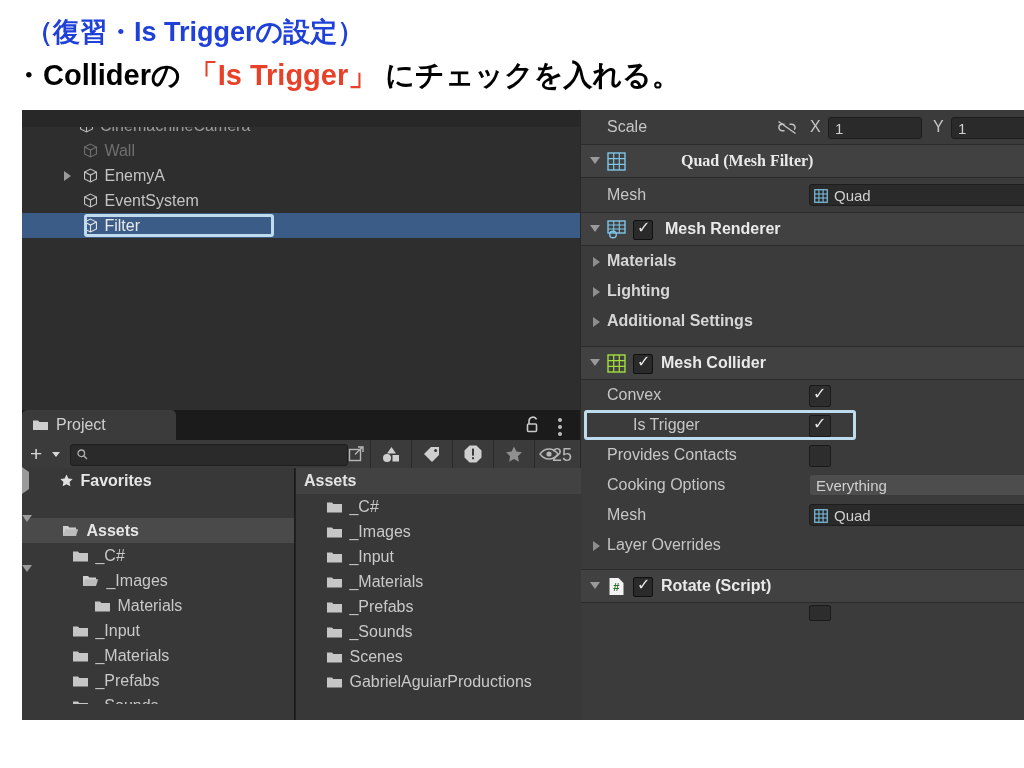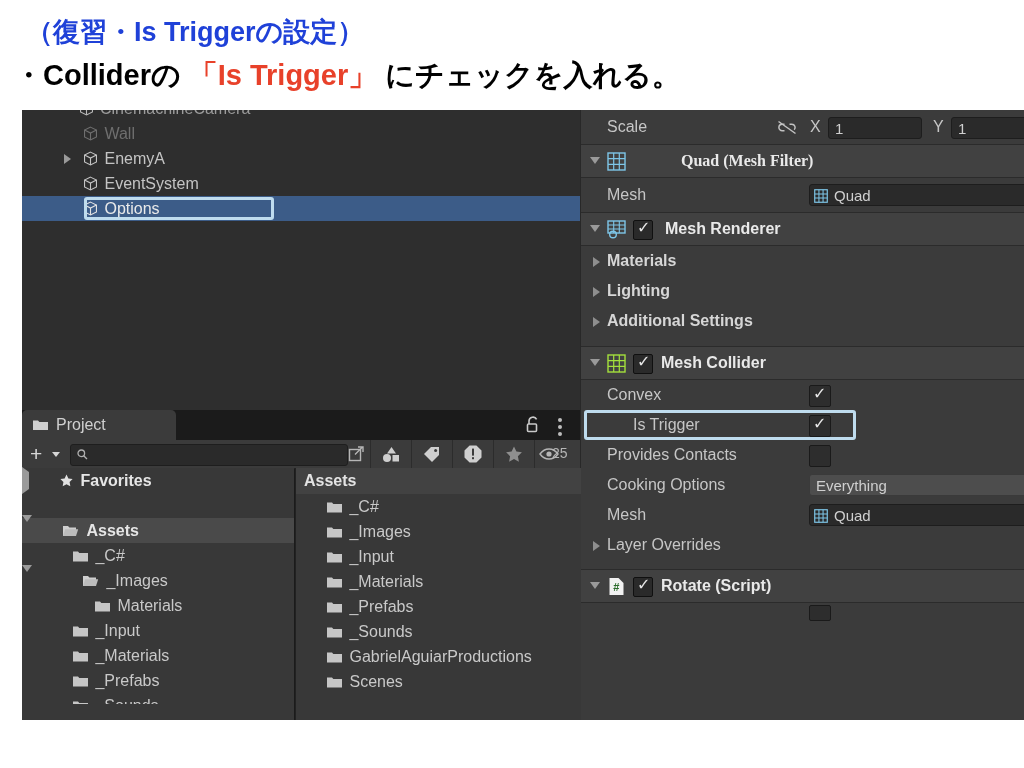--- a/index.html
+++ b/index.html
@@ -13,21 +13,21 @@
   
   .slide-head{position:absolute;left:0;top:0;width:1024px;height:108px;background:#fff;}
   .head-line1{position:absolute;left:26px;top:14px;font-size:27px;font-weight:bold;color:#1f41d8;letter-spacing:0px;white-space:nowrap;}
   .head-line2{position:absolute;left:14px;top:56px;font-size:29px;font-weight:bold;color:#000;white-space:nowrap;}
   .head-line2 .accent{color:#e8412a;}
 
   
   .unity{position:absolute;left:22px;top:110px;width:1002px;height:610px;background:#282828;overflow:hidden;}
 
   
-  .hierarchy{position:absolute;left:0;top:0;width:558px;height:300px;background:#2e2e2e;}
+  .hierarchy{position:absolute;left:0;top:17px;width:558px;height:300px;background:#2e2e2e;}
   .hrow{position:relative;height:25px;line-height:25px;color:#c4c4c4;font-size:16px;white-space:nowrap;}
   .hrow.dim{color:#6f6f6f;}
   .hrow.sel{background:#3c5c88;color:#eaeaea;}
   .hrow .tri{position:absolute;width:0;height:0;left:0;top:8px;}
   .tri-r{border-left:7px solid #9a9a9a;border-top:5px solid transparent;border-bottom:5px solid transparent;}
   .tri-d{border-top:7px solid #9a9a9a;border-left:5px solid transparent;border-right:5px solid transparent;}
   .cube{display:inline-block;vertical-align:-3px;width:17px;height:17px;margin-right:5px;}
   .hlabel{display:inline-block;vertical-align:top;}
   .selbox{position:absolute;left:62px;top:1px;width:190px;height:23px;border:3px solid #bfdcee;border-radius:3px;box-sizing:border-box;}
 
@@ -40,21 +40,21 @@
   .kebab{position:absolute;right:18px;top:8px;width:4px;height:4px;border-radius:50%;background:#bdbdbd;box-shadow:0 7px 0 #bdbdbd,0 14px 0 #bdbdbd;}
 
   .ptoolbar{position:absolute;left:0;top:30px;width:558px;height:28px;background:#3b3b3b;border-bottom:1px solid #232323;}
   .plus{position:absolute;left:8px;top:4px;color:#d6d6d6;font-size:21px;line-height:20px;font-weight:300;}
   .plus-caret{position:absolute;left:30px;top:12px;width:0;height:0;border-top:5px solid #d6d6d6;border-left:4px solid transparent;border-right:4px solid transparent;}
   .psearch{position:absolute;left:48px;top:4px;width:276px;height:20px;background:#2a2a2a;border:1px solid #1e1e1e;border-radius:3px;}
   .psearch .mag{position:absolute;left:6px;top:4px;}
   .psearch input{position:absolute;left:22px;top:0;width:230px;height:20px;background:transparent;border:0;outline:0;color:#c8c8c8;font-size:13px;font-family:inherit;}
   .expand-ic{position:absolute;left:326px;top:5px;}
   .tbtn{position:absolute;top:0;height:28px;width:40px;border-left:1px solid #2c2c2c;}
-  .eyecount{position:absolute;left:530px;top:5px;color:#b6b6b6;font-size:14px;}
+  .eyecount{position:absolute;left:530px;top:5px;color:#b6b6b6;font-size:18px;}
 
   .ptree{position:absolute;left:0;top:58px;width:272px;height:252px;background:#383838;}
   .pgrid{position:absolute;left:273px;top:58px;width:285px;height:252px;background:#383838;border-left:1px solid #222;}
   .pgrid-head{height:26px;line-height:26px;background:#424242;color:#e3e3e3;font-size:16px;font-weight:bold;padding-left:8px;}
   .trow{position:relative;height:25px;line-height:25px;color:#c9c9c9;font-size:16px;white-space:nowrap;}
   .trow.hdr{color:#e6e6e6;font-weight:bold;}
   .trow.selrow{background:#4a4a4a;}
   .fol{display:inline-block;vertical-align:-2px;margin-right:6px;}
 
   
@@ -121,21 +121,21 @@
             <path d="M10 2.5 17 6v8l-7 3.5L3 14V6z" fill="none" stroke="#c4c4c4" stroke-width="1.3"></path>
             <path d="M3 6l7 3.5L17 6M10 9.5v8" fill="none" stroke="#c4c4c4" stroke-width="1.3"></path>
           </svg><span class="hlabel">EventSystem</span>
       </div>
 
       <div class="hrow sel">
         <span style="display:inline-block;width:56px;"></span>
         <svg class="cube" viewBox="0 0 20 20">
             <path d="M10 2.5 17 6v8l-7 3.5L3 14V6z" fill="none" stroke="#e3e3e3" stroke-width="1.3"></path>
             <path d="M3 6l7 3.5L17 6M10 9.5v8" fill="none" stroke="#e3e3e3" stroke-width="1.3"></path>
-          </svg><span class="hlabel">Options</span>
+          </svg><span class="hlabel">Filter</span>
         <span class="selbox"></span>
       </div>
     </div>
 
     <div class="project">
 
       <div class="ptabbar">
         <div class="ptab">
           <svg class="folder" width="17" height="14" viewBox="0 0 17 14">
               <path d="M1 2.5h5l1.4 1.6H16V12H1z" fill="#cfcfcf"></path>
@@ -306,27 +306,27 @@
         <div class="trow">
           <span style="display:inline-block;width:26px;"></span>
           <svg class="fol" width="17" height="13" viewBox="0 0 17 13">
               <path d="M1 1.5h5l1.3 1.6H16V11.5H1z" fill="#c6c6c6"></path>
             </svg><span>_Sounds</span>
         </div>
         <div class="trow">
           <span style="display:inline-block;width:26px;"></span>
           <svg class="fol" width="17" height="13" viewBox="0 0 17 13">
               <path d="M1 1.5h5l1.3 1.6H16V11.5H1z" fill="#c6c6c6"></path>
+            </svg><span>Scenes</span>
+        </div>
+        <div class="trow">
+          <span style="display:inline-block;width:26px;"></span>
+          <svg class="fol" width="17" height="13" viewBox="0 0 17 13">
+              <path d="M1 1.5h5l1.3 1.6H16V11.5H1z" fill="#c6c6c6"></path>
             </svg><span>GabrielAguiarProductions</span>
-        </div>
-        <div class="trow">
-          <span style="display:inline-block;width:26px;"></span>
-          <svg class="fol" width="17" height="13" viewBox="0 0 17 13">
-              <path d="M1 1.5h5l1.3 1.6H16V11.5H1z" fill="#c6c6c6"></path>
-            </svg><span>Scenes</span>
         </div>
       </div>
     </div>
 
     <div class="inspector">
 
       <div class="irow" style="height:34px;line-height:34px;">
         <span class="lbl">Scale</span>
         <svg style="position:absolute;left:196px;top:10px;" width="20" height="15" viewBox="0 0 20 15">
             <path d="M7.5 4.2H5.2a3.3 3.3 0 0 0 0 6.6h2.3M12.5 4.2h2.3a3.3 3.3 0 0 1 2.4 5.6" fill="none" stroke="#c2c2c2" stroke-width="1.5"></path>

